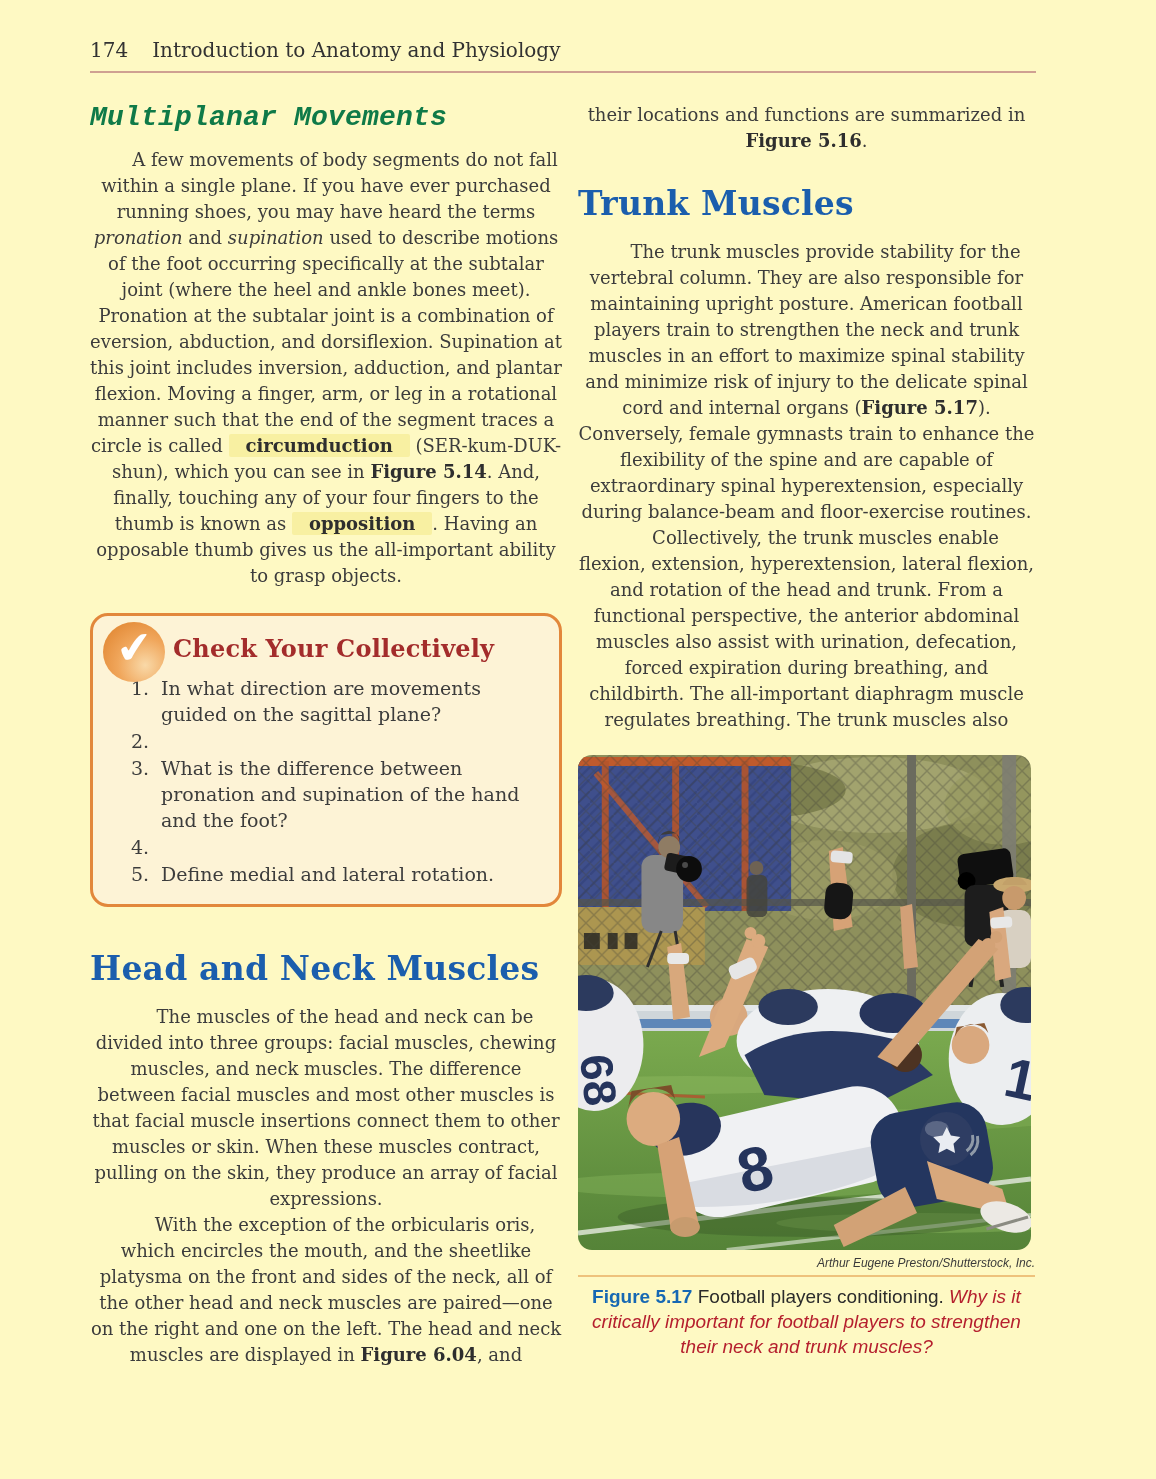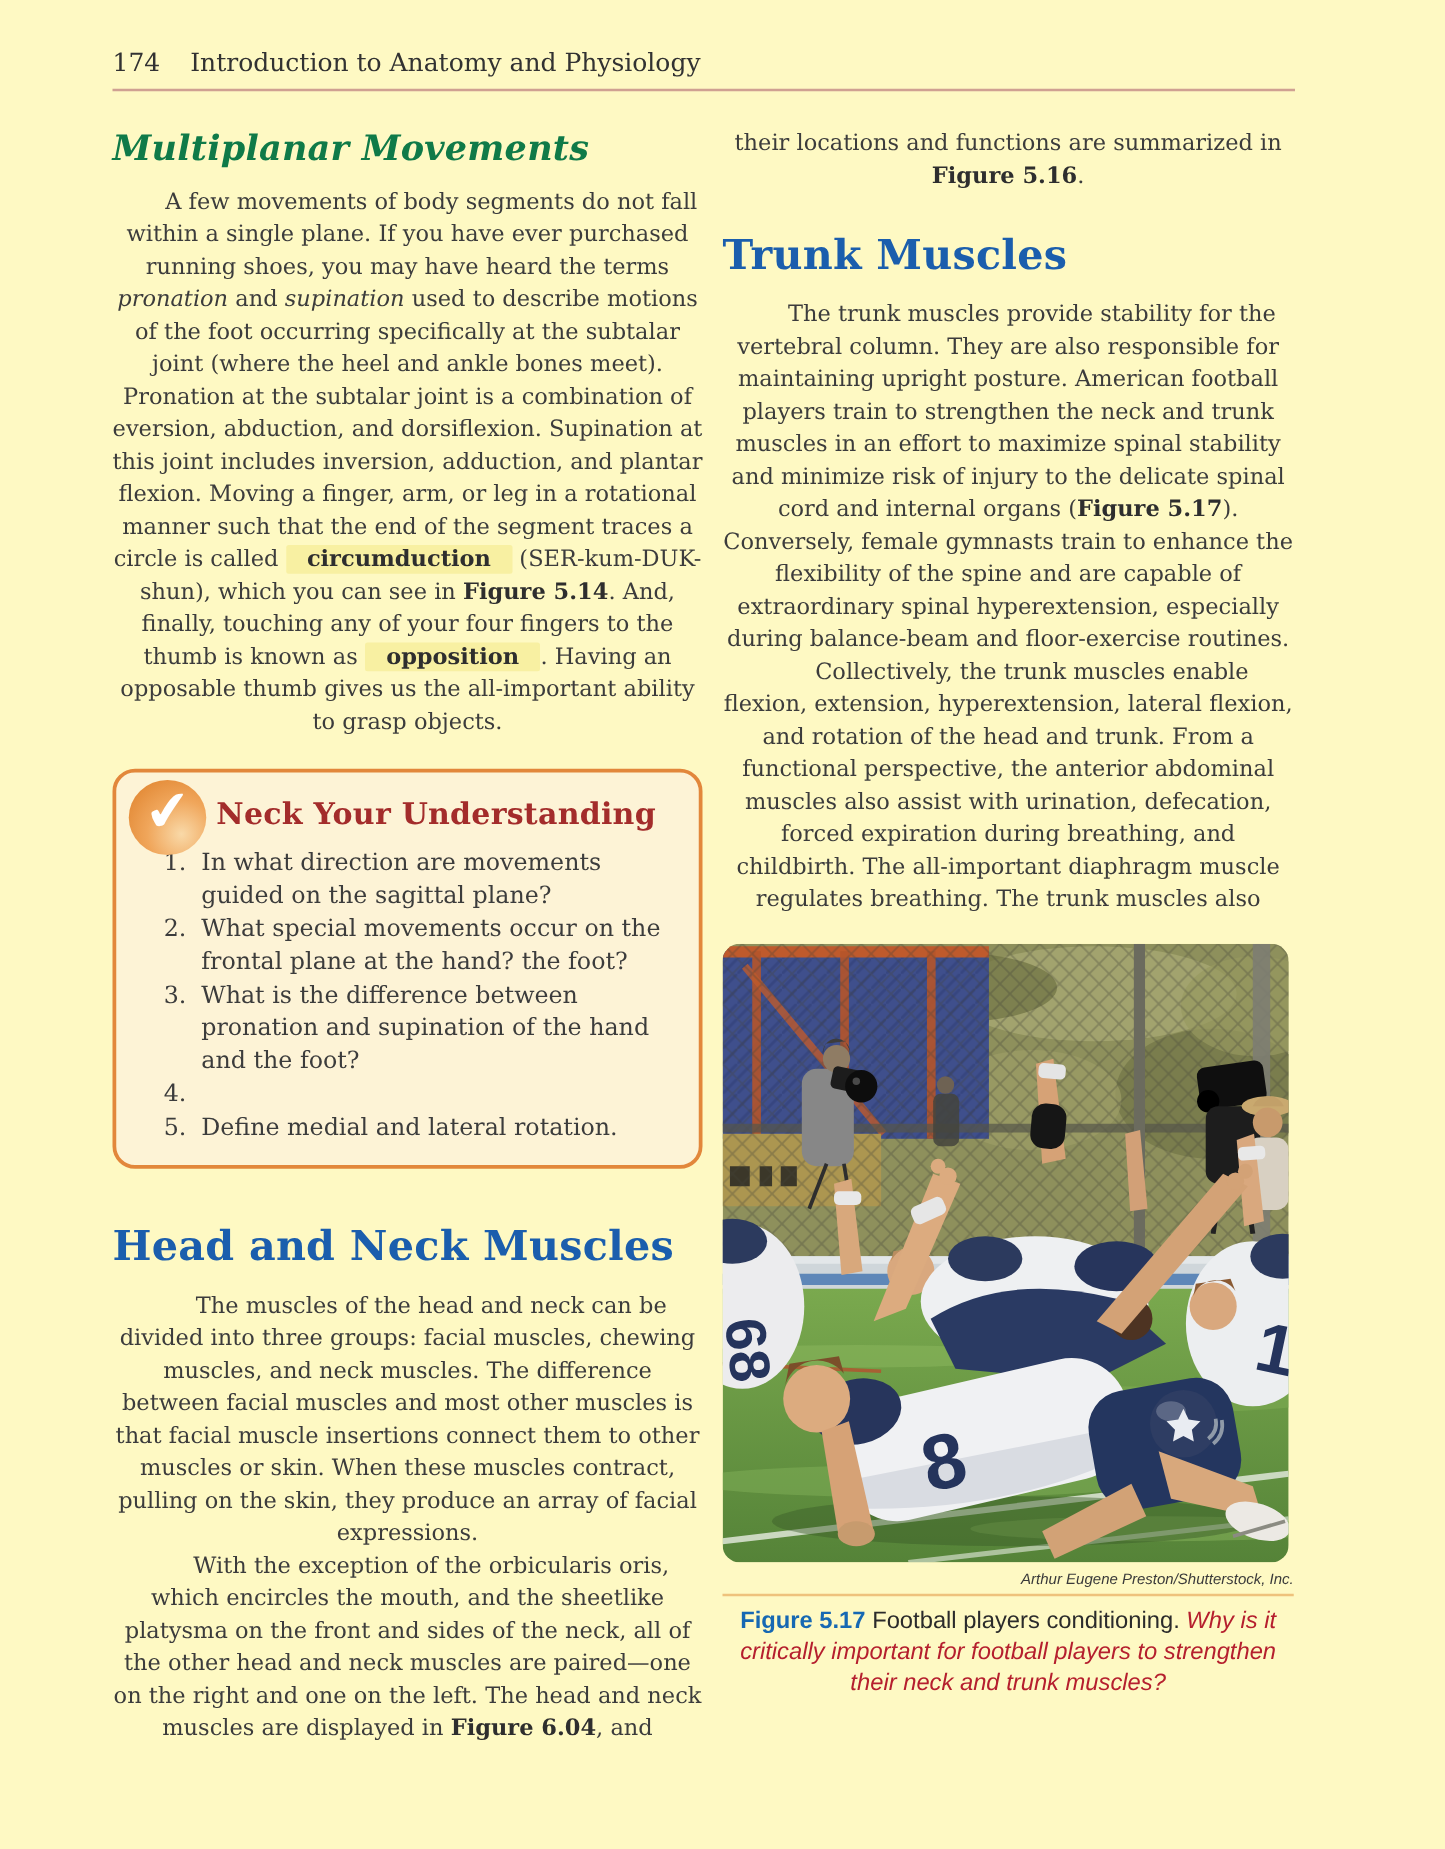--- a/index.html
+++ b/index.html
@@ -13,21 +13,21 @@
   .page-header{position:absolute; left:90px; top:38px; width:946px;}
   .header-row{display:flex; align-items:baseline; gap:24px; font-size:20px; color:#323232;}
   .header-rule{margin-top:9px; height:2px; background:#cfa192; width:100%;}
   
   .col{position:absolute; top:102px;}
   .col-left{left:90px; width:472px;}
   .col-right{left:578px; width:457px;}
   
   .h-green{
     font-size:28px; font-weight:bold; font-style:italic; color:#0f7a48;
-    margin:0 0 14px 0; letter-spacing:.2px;
+    margin:0 0 14px 0; letter-spacing:.2px;font-family:Liberation Mono, monospace;
   }
   .h-blue{
     font-size:33px; font-weight:bold; color:#1b5ead;
     margin:0 0 16px 0; letter-spacing:.2px;
   }
   .body-p{font-size:18px; line-height:26px; margin:0; text-align:center;}
   .indent{text-indent:38px;}
   .mt-sec{margin-top:30px;}
   .seg-n{}
   .seg-i{font-style:italic;}
@@ -91,29 +91,28 @@
   </div>
 
   <div class="col col-left">
     <h2 class="h-green">Multiplanar Movements</h2>
     <p class="body-p indent"><span class="seg-n">A few movements of body segments do not fall within a single plane. If you have ever purchased running shoes, you may have heard the terms </span><span class="seg-i">pronation</span><span class="seg-n"> and </span><span class="seg-i">supination</span><span class="seg-n"> used to describe motions of the foot occurring specifically at the subtalar joint (where the heel and ankle bones meet). Pronation at the subtalar joint is a combination of eversion, abduction, and dorsiflexion. Supination at this joint includes inversion, adduction, and plantar flexion. Moving a finger, arm, or leg in a rotational manner such that the end of the segment traces a circle is called </span><span class="seg-hl">circumduction</span><span class="seg-n"> (SER-kum-DUK-shun), which you can see in </span><span class="seg-b">Figure 5.14</span><span class="seg-n">. And, finally, touching any of your four fingers to the thumb is known as </span><span class="seg-hl">opposition</span><span class="seg-n">. Having an opposable thumb gives us the all-important ability to grasp objects.</span></p>
 
     <div class="check-box">
       <div class="check-badge">
         <span class="check-icon">✔</span>
       </div>
-      <div class="check-title">Neck Your Understanding</div>
+      <div class="check-title">Check Your Collectively</div>
       <ul class="check-list">
         <li class="check-item">
           <span class="item-number">1.</span>
           <span class="item-text">In what direction are movements guided on the sagittal plane?</span>
         </li>
         <li class="check-item">
           <span class="item-number">2.</span>
-          <span class="item-text">What special movements occur on the frontal plane at the hand? the foot?</span>
         </li>
         <li class="check-item">
           <span class="item-number">3.</span>
           <span class="item-text">What is the difference between pronation and supination of the hand and the foot?</span>
         </li>
         <li class="check-item">
           <span class="item-number">4.</span>
         </li>
         <li class="check-item">
           <span class="item-number">5.</span>

